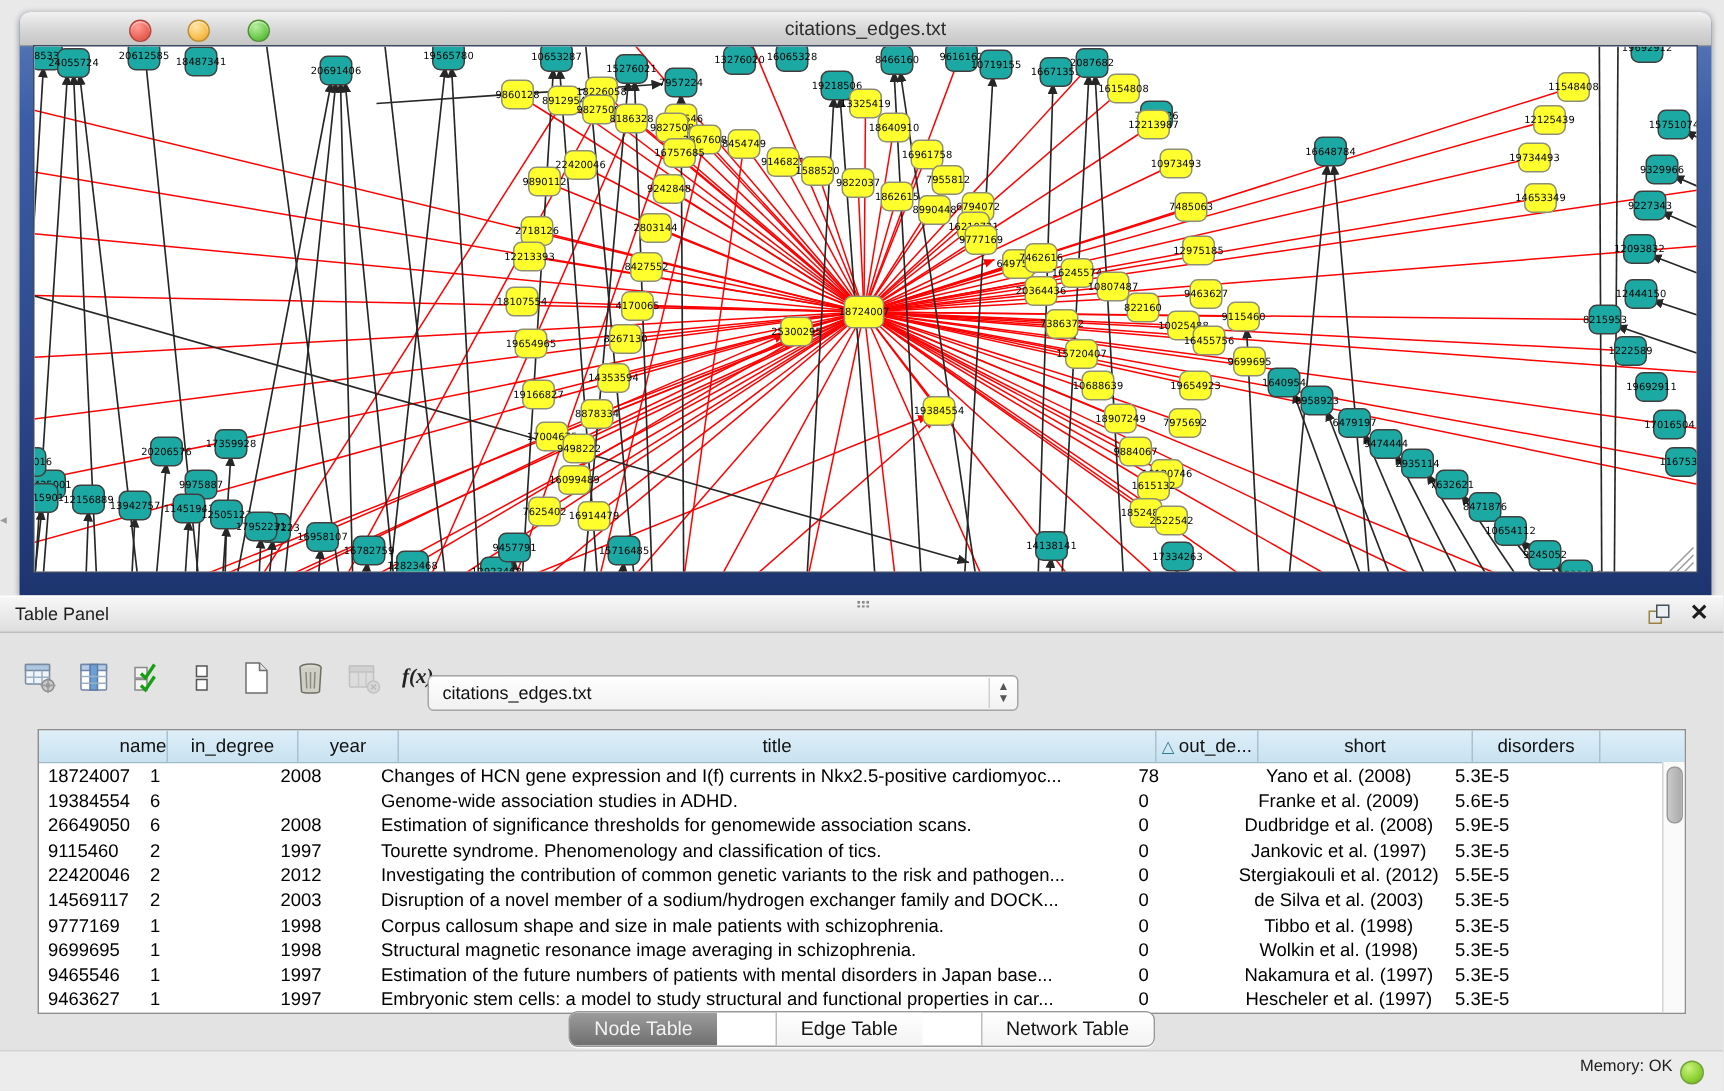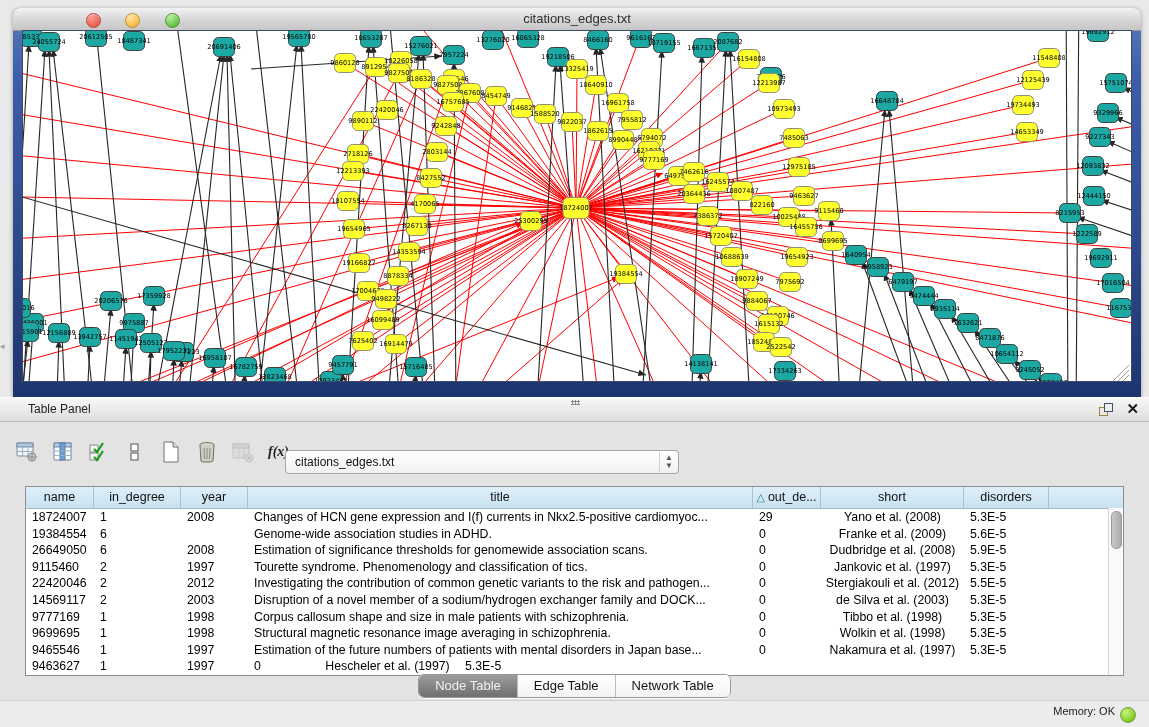--- a/index.html
+++ b/index.html
@@ -34,21 +34,21 @@
     background:#ffffff;border:1px solid #3c4a63;overflow:hidden;
   }
   .canvas svg{display:block;}
   
   .table-panel{position:absolute;left:0;top:397px;width:1149px;height:303px;background:#e3e3e3;}
   .panel-header{
     position:absolute;left:0;top:0;right:0;height:23px;
     background:linear-gradient(180deg,#f7f7f7,#dedede);
     border-top:1px solid #ffffff;border-bottom:1px solid #bdbdbd;
   }
-  .panel-title{position:absolute;left:28px;top:4px;font-size:12px;color:#1e1e1e;}
+  .panel-title{position:absolute;left:10px;top:4px;font-size:12px;color:#1e1e1e;}
   .float-icon{position:absolute;right:36px;top:5px;width:14px;height:13px;cursor:pointer;}
   .float-icon .sq-back{position:absolute;left:0;top:4px;width:7px;height:7px;border:1px solid #9a8445;background:transparent;}
   .float-icon .sq-front{position:absolute;left:5px;top:0;width:7px;height:7px;border:1px solid #45515f;background:#eceff2;}
   .close-icon{position:absolute;right:10px;top:2px;font-size:15px;font-weight:bold;color:#1c1c1c;cursor:pointer;line-height:18px;}
   .split-grip{position:absolute;left:571px;top:2px;width:9px;height:5px;
     background:radial-gradient(circle,#8a8a8a 1px,transparent 1.2px);background-size:3px 3px;}
   
   .toolbar{position:absolute;left:14px;top:40px;height:30px;display:flex;align-items:center;gap:11px;}
   .tb-icon{width:25px;height:25px;display:flex;align-items:center;justify-content:center;cursor:pointer;}
   .combo{
@@ -79,21 +79,21 @@
   .vscroll{
     position:absolute;right:0;top:21px;bottom:0;width:14px;
     background:#fafafa;border-left:1px solid #d4d4d4;
   }
   .vthumb{position:absolute;left:2px;top:3px;width:9px;height:36px;border-radius:5px;
     background:linear-gradient(90deg,#c9c9c9,#ababab);border:1px solid #9b9b9b;cursor:pointer;}
   
   .tabs-wrap{position:absolute;left:0;right:0;top:277px;height:24px;text-align:center;}
   .tabs{
     display:inline-flex;border:1px solid #989898;border-radius:6px;overflow:hidden;
-    background:#ffffff;box-shadow:0 1px 0 rgba(255,255,255,.8);
+    background:#ffffff;box-shadow:0 1px 0 rgba(255,255,255,.8);gap:39px;
   }
   .tab{
     padding:0 16px;height:22px;line-height:22px;font-size:13px;color:#141414;
     border-left:1px solid #bcbcbc;cursor:pointer;background:linear-gradient(180deg,#ffffff,#f3f3f3);
   }
   .tab:first-child{border-left:none;}
   .tab.active{background:linear-gradient(180deg,#9c9c9c,#6f6f6f);color:#f2f2f2;}
   
   .statusbar{position:absolute;left:0;top:700px;width:1149px;height:27px;background:#ececec;border-top:1px solid #d2d2d2;}
   .mem-label{position:absolute;right:34px;top:4px;font-size:11px;color:#222;}
@@ -665,35 +665,35 @@
     <span class="tb-icon" style="font-family:'Liberation Serif',serif;font-style:italic;font-weight:bold;font-size:14px;color:#222;">f(x)</span>
   </div>
 
   <div class="combo">
     <span class="combo-text">citations_edges.txt</span>
     <span class="combo-arrows">▲<br>▼</span>
   </div>
 
   <div class="dtable">
     <div class="thead" id="thead">
-        <div class="th" style="width: 68px;">name</div>
+        <div class="th" style="width: 86px; text-align: right;">name</div>
         <div class="th" style="width: 87px;">in_degree</div>
         <div class="th" style="width: 67px;">year</div>
         <div class="th" style="width: 505px;">title</div>
         <div class="th" style="width: 68px;"><span class="sort-glyph">△</span>out_de...</div>
         <div class="th" style="width: 143px;">short</div>
         <div class="th" style="width: 85px;">disorders</div>
       </div>
     <div id="tbody">
         <div class="trow">
           <div class="td" style="width: 68px;">18724007</div>
           <div class="td" style="width: 87px;">1</div>
           <div class="td" style="width: 67px;">2008</div>
           <div class="td" style="width: 505px;">Changes of HCN gene expression and I(f) currents in Nkx2.5-positive cardiomyoc...</div>
-          <div class="td" style="width: 68px;">29</div>
+          <div class="td" style="width: 68px;">78</div>
           <div class="td center" style="width: 143px;">Yano et al. (2008)</div>
           <div class="td" style="width: 85px;">5.3E-5</div>
         </div>
         <div class="trow">
           <div class="td" style="width: 68px;">19384554</div>
           <div class="td" style="width: 87px;">6</div>
           <div class="td" style="width: 67px; margin-top: 16px;">2009</div>
           <div class="td" style="width: 505px;">Genome-wide association studies in ADHD.</div>
           <div class="td" style="width: 68px;">0</div>
           <div class="td center" style="width: 143px;">Franke et al. (2009)</div>
@@ -759,20 +759,21 @@
           <div class="td" style="width: 67px;">1997</div>
           <div class="td" style="width: 505px;">Estimation of the future numbers of patients with mental disorders in Japan base...</div>
           <div class="td" style="width: 68px;">0</div>
           <div class="td center" style="width: 143px;">Nakamura et al. (1997)</div>
           <div class="td" style="width: 85px;">5.3E-5</div>
         </div>
         <div class="trow">
           <div class="td" style="width: 68px;">9463627</div>
           <div class="td" style="width: 87px;">1</div>
           <div class="td" style="width: 67px;">1997</div>
+          <div class="td" style="width: 505px;">Embryonic stem cells: a model to study structural and functional properties in car...</div>
           <div class="td" style="width: 68px;">0</div>
           <div class="td center" style="width: 143px;">Hescheler et al. (1997)</div>
           <div class="td" style="width: 85px;">5.3E-5</div>
         </div>
       </div>
     <div class="vscroll">
       <div class="vthumb"></div>
     </div>
   </div>
 

